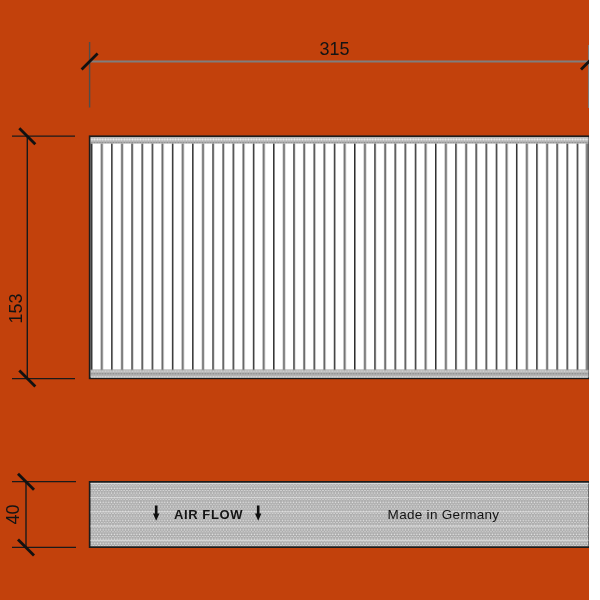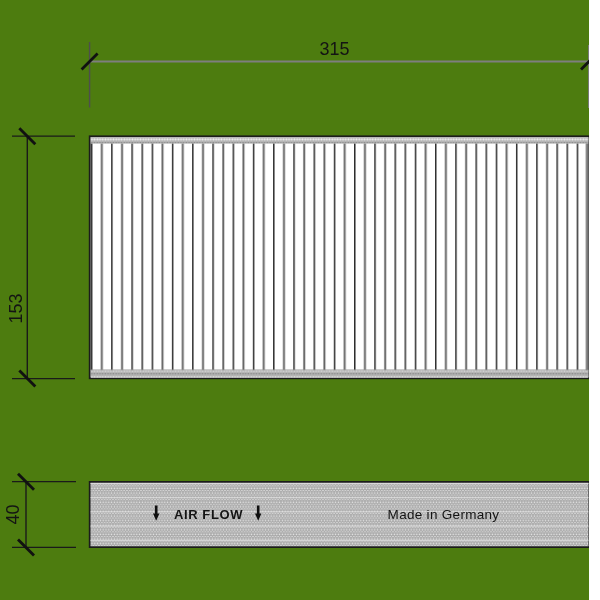--- a/index.html
+++ b/index.html
@@ -1,16 +1,16 @@
 <!DOCTYPE html>
 <html><head>
 <meta charset="utf-8">
 <style>
   html,body{margin:0;padding:0;background:#ffffff;}
-  #stage{position:relative;width:589px;height:600px;background:#4d7c0f;overflow:hidden;
+  #stage{position:relative;width:589px;height:600px;background:#c2410c;overflow:hidden;
          font-family:"Liberation Sans", sans-serif;}
   svg{position:absolute;left:0;top:0;}
   text{font-family:"Liberation Sans", sans-serif;}
 </style>
 </head>
 <body>
 <div id="stage">
 <svg width="600" height="600" viewBox="0 0 600 600">
   <defs>
 

